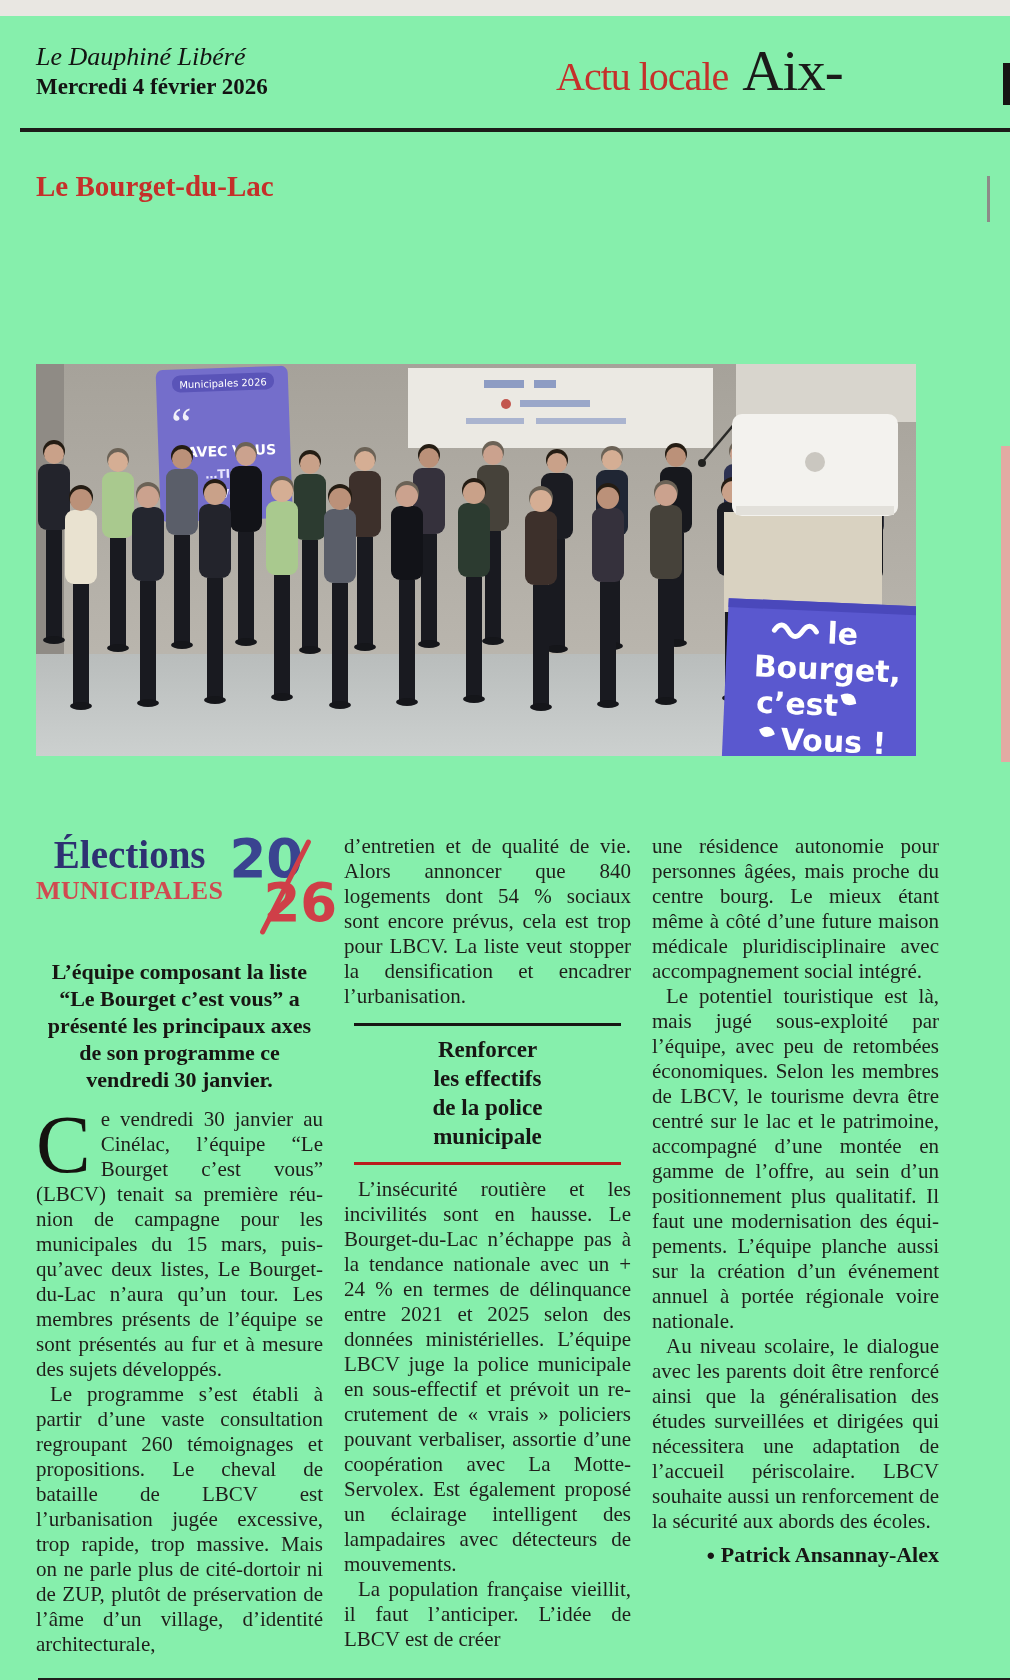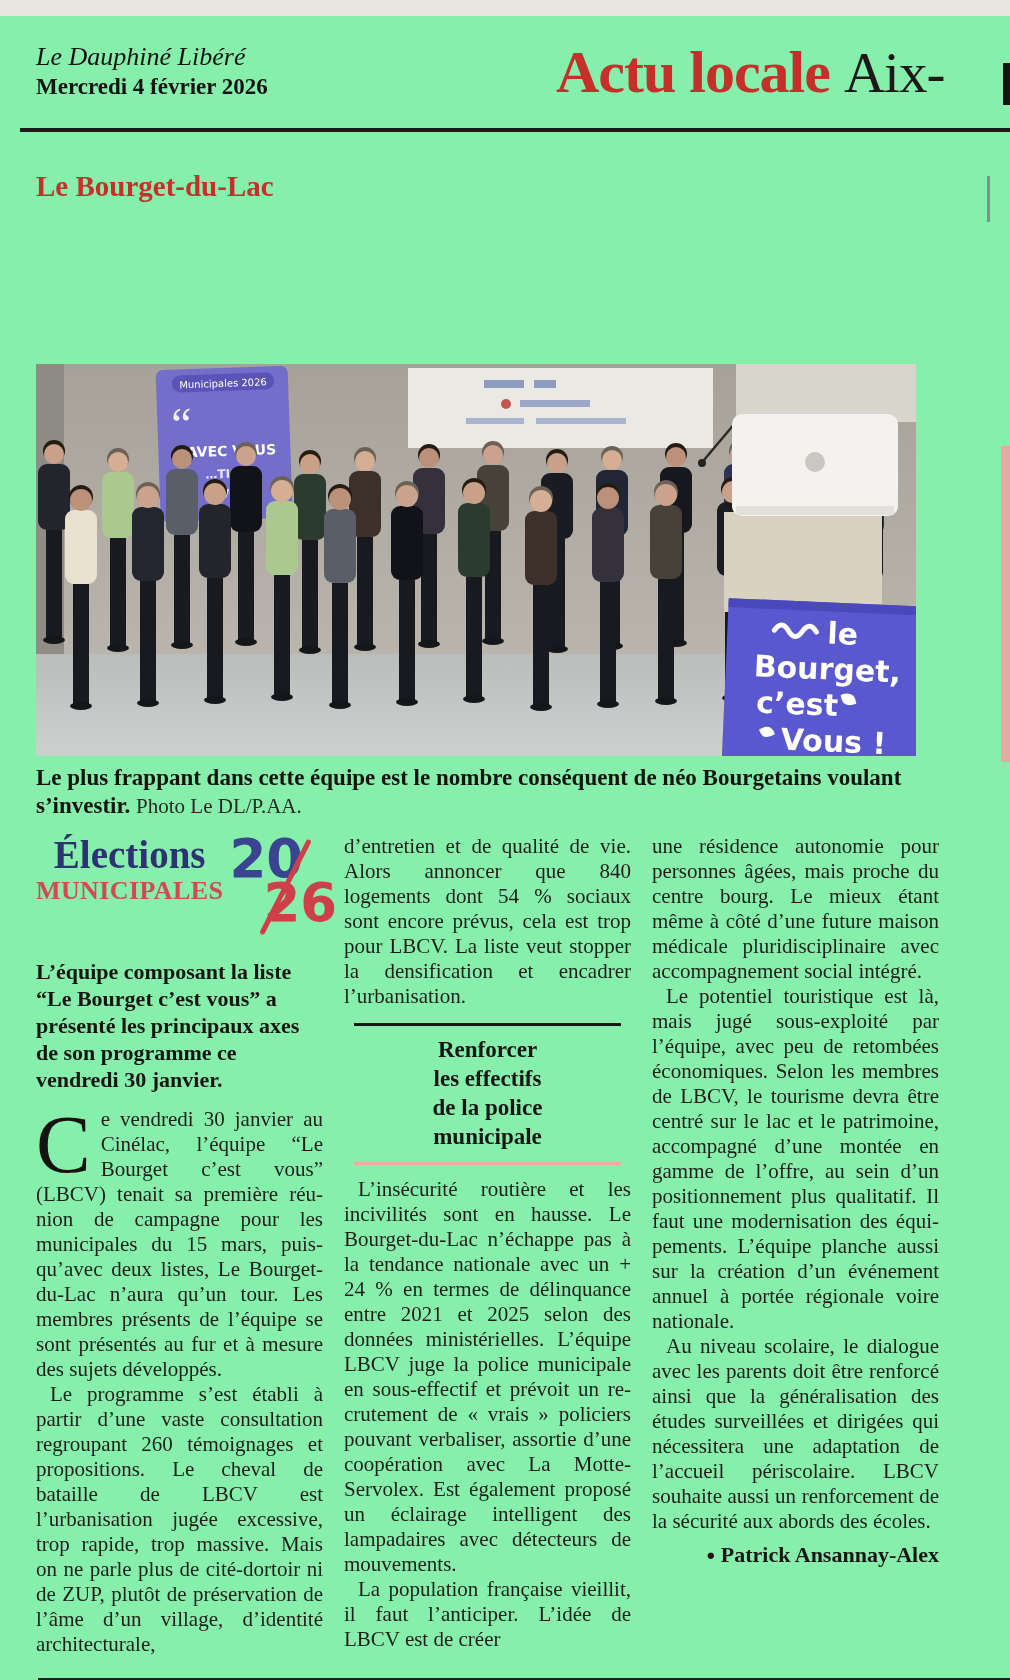--- a/index.html
+++ b/index.html
@@ -4,21 +4,21 @@
 <style>
   html,body{margin:0;padding:0;background:#e9e7e2;}
   .page{position:relative;width:1010px;height:1680px;margin:16px auto;background:#86efac;
         overflow:hidden;font-family:"Liberation Serif",serif;color:#1c1a18;}
 
   
   .mh-left{position:absolute;left:36px;top:26px;line-height:1.18;}
   .paper-name{font-style:italic;font-size:26px;color:#131312;}
   .paper-date{font-weight:700;font-size:23px;color:#131312;}
   .mh-right{position:absolute;left:556px;top:22px;white-space:nowrap;display:flex;align-items:baseline;gap:14px;}
-  .section-red{font-weight:700;font-size:60px;color:#c5302a;letter-spacing:-1px;}
+  .section-red{font-weight:400;font-size:40px;color:#c5302a;letter-spacing:-1px;}
   .section-black{font-size:57px;color:#1b1a19;letter-spacing:-1px;}
   .masthead-rule{position:absolute;left:20px;right:0;top:112px;height:4px;background:#1c1b19;}
   .clipped-letter{position:absolute;left:1003px;top:47px;width:7px;height:42px;background:#161514;}
   .edge-tick{position:absolute;left:987px;top:160px;width:3px;height:46px;background:#8d8b88;}
 
   
   .kicker{position:absolute;left:36px;top:154px;font-weight:700;font-size:29px;color:#c5302a;}
   .headline{position:absolute;left:36px;top:194px;width:930px;margin:0;
             font-weight:700;font-size:46px;line-height:55px;color:#171513;letter-spacing:-0.3px;}
 
@@ -41,23 +41,23 @@
 
   
   .elogo{display:flex;align-items:flex-start;gap:4px;height:112px;margin-bottom:12px;text-align:center;}
   .elogo-elections{font-weight:700;font-size:39px;line-height:42px;color:#2e3172;}
   .elogo-municipales{font-weight:700;font-size:26px;line-height:30px;color:#d04a50;letter-spacing:0.4px;}
   .elogo-year{position:relative;width:104px;height:110px;font-family:"DejaVu Sans",sans-serif;font-weight:700;}
   .y20{position:absolute;top:-6px;left:2px;font-size:53px;color:#3a4490;}
   .y26{position:absolute;top:38px;left:36px;font-size:53px;color:#cf3f48;}
   .yslash{position:absolute;top:0px;left:56px;width:5px;height:106px;background:#cf3f48;border-radius:3px;transform:rotate(27deg);}
 
-  .standfirst{margin:0 0 14px 0;font-weight:700;font-size:22px;line-height:27px;color:#171512;}
-
-  .subhead{margin:14px 10px 12px 10px;padding:9px 0 11px 0;border-top:3px solid #171614;border-bottom:3px solid #fca5a5;
+  .standfirst{margin:0 0 14px 0;font-weight:700;font-size:22px;line-height:27px;color:#171512;text-align:center;}
+
+  .subhead{margin:14px 10px 12px 10px;padding:9px 0 11px 0;border-top:3px solid #171614;border-bottom:3px solid #b91c1c;
            text-align:center;font-weight:700;font-size:23px;line-height:29px;color:#171614;}
 
   .byline{margin:8px 0 0 0;font-size:22px;font-weight:700;color:#171614;text-align:right;}
   .byline .bullet{font-size:15px;vertical-align:2px;}
 
   .rule-bottom{position:absolute;left:38px;right:0;top:1662px;height:3px;background:#201f1d;}
   .rule-bottom2{position:absolute;left:38px;right:0;top:1672px;height:2px;background:#c7c4be;}
 </style>
 </head>
 <body>
@@ -324,24 +324,20 @@
           <text x="722" y="351" font-family="DejaVu Sans, sans-serif" font-weight="bold" font-size="30" fill="#ffffff">c’est</text>
           <path d="M806,330 q14,-6 16,8 q-14,6 -16,-8 Z" fill="#ffffff"></path>
           <path d="M726,368 q12,-8 16,4 q-12,8 -16,-4 Z" fill="#ffffff"></path>
           <text x="748" y="387" font-family="DejaVu Sans, sans-serif" font-weight="bold" font-size="30" fill="#ffffff">Vous !</text>
         </g>
       </g>
     </svg>
   </figure>
   <div class="pink-strip"></div>
 
-  <div class="caption">
-    <span class="cap-bold">Le plus frappant dans cette équipe est le nombre conséquent de néo Bourgetains voulant s’investir.</span>
-    <span class="cap-credit">Photo Le DL/P.AA.</span>
-  </div>
 
   <div class="columns">
 
     <div class="col">
       <div class="elogo">
         <div class="elogo-words">
           <div class="elogo-elections">Élections</div>
           <div class="elogo-municipales">MUNICIPALES</div>
         </div>
         <div class="elogo-year">

